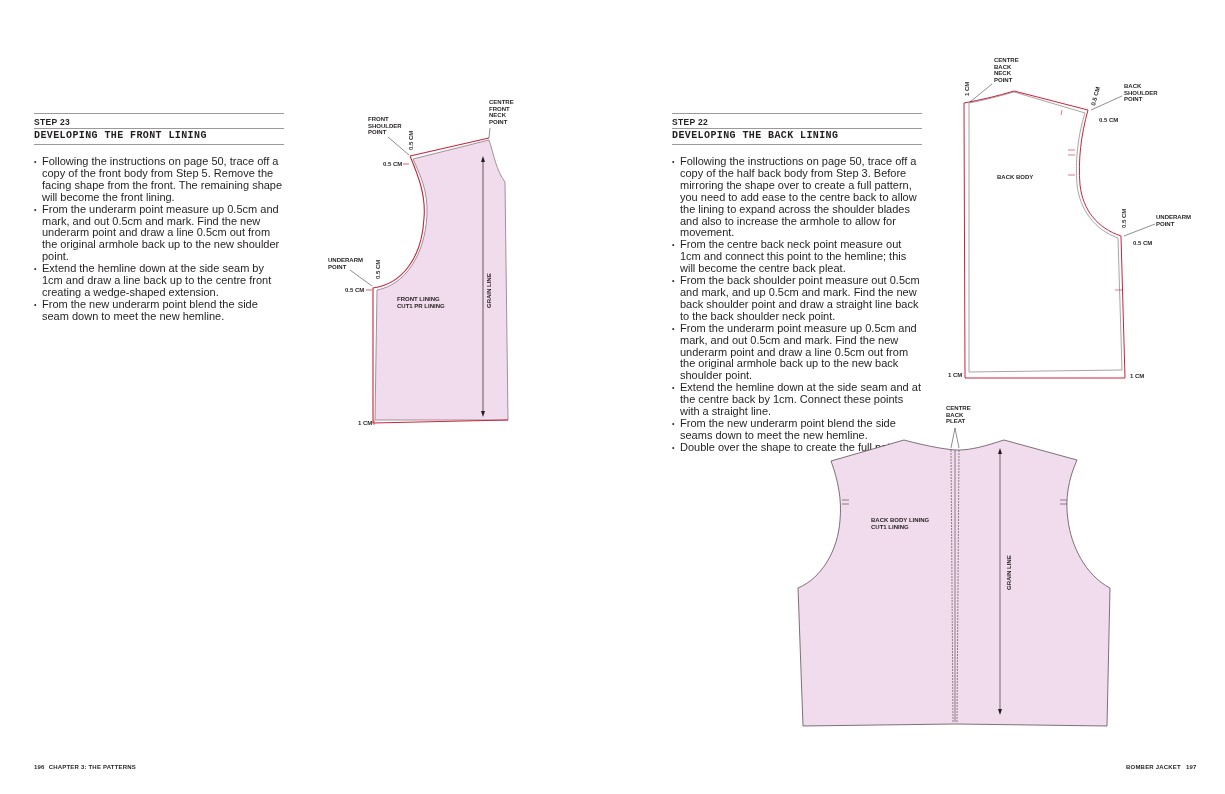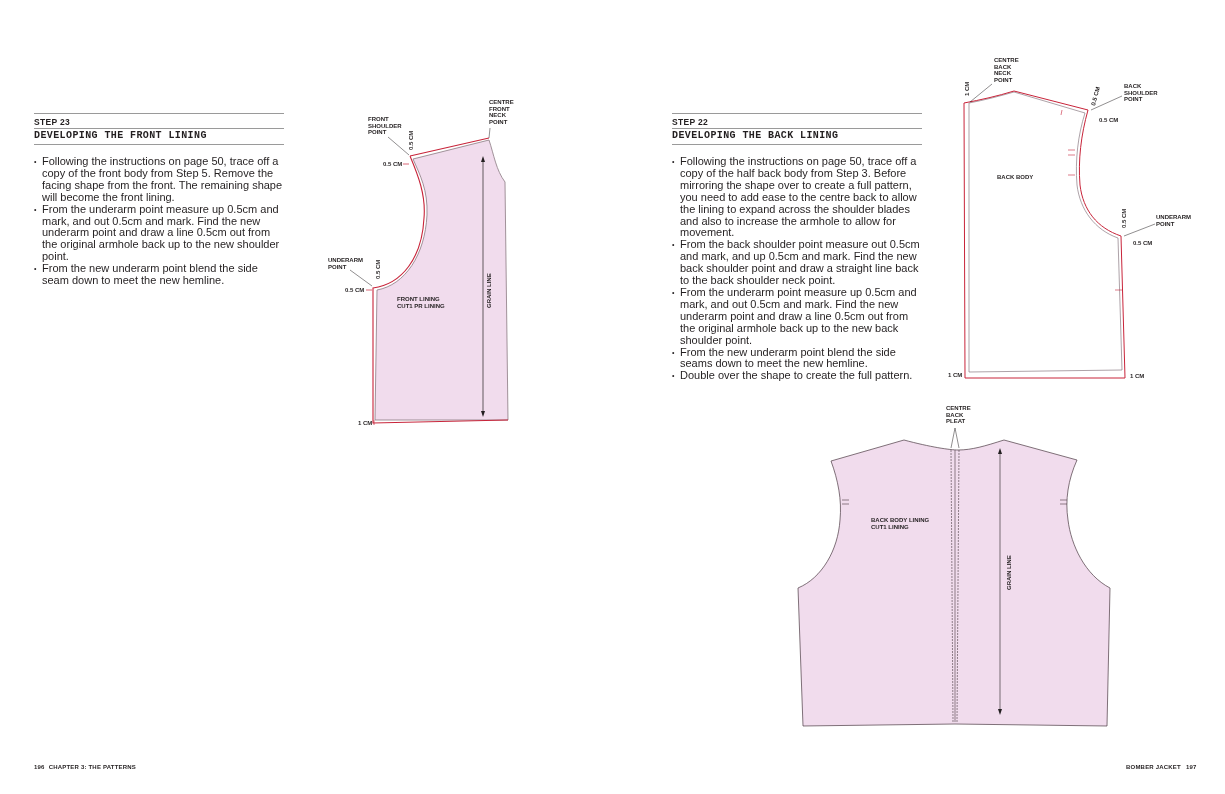--- a/index.html
+++ b/index.html
@@ -25,20 +25,21 @@
 
 <section class="step-block" style="left:34px; top:113px;">
   <div class="step-rule"></div>
   <div class="step-num">STEP 23</div>
   <div class="step-rule"></div>
   <div class="step-title">DEVELOPING THE FRONT LINING</div>
   <div class="step-rule"></div>
   <ul class="bullets">
     <li>Following the instructions on page 50, trace off a copy of the front body from Step 5. Remove the facing shape from the front. The remaining shape will become the front lining.</li>
     <li>From the underarm point measure up 0.5cm and mark, and out 0.5cm and mark. Find the new underarm point and draw a line 0.5cm out from the original armhole back up to the new shoulder point.</li>
+    <li>Extend the hemline down at the side seam by 1cm and draw a line back up to the centre front creating a wedge-shaped extension.</li>
     <li>From the new underarm point blend the side seam down to meet the new hemline.</li>
   </ul>
 </section>
 
 <svg width="1225" height="794" style="left:0;top:0;pointer-events:none;">
 
   <path d="M413,159 L489,140 C494,155 496,170 505,182 L508,420 L375,420 L377,290 C405,285 425,255 427,215 C428,190 420,175 413,159 Z" fill="#f1dced" stroke="#8a7a82" stroke-width="0.8"></path>
 
   <path d="M410,156 L489,138 M410,156 C418,175 426,195 424,218 C422,258 402,284 373,288 L373,423 L508,420" fill="none" stroke="#c8243a" stroke-width="1.1"></path>
 
@@ -83,22 +84,24 @@
 </svg>
 
 <section class="step-block" style="left:644px; top:113px; width:250px;margin-left:28px;">
   <div class="step-rule"></div>
   <div class="step-num">STEP 22</div>
   <div class="step-rule"></div>
   <div class="step-title">DEVELOPING THE BACK LINING</div>
   <div class="step-rule"></div>
   <ul class="bullets">
     <li>Following the instructions on page 50, trace off a copy of the half back body from Step 3. Before mirroring the shape over to create a full pattern, you need to add ease to the centre back to allow the lining to expand across the shoulder blades and also to increase the armhole to allow for movement.</li>
+    <li>From the centre back neck point measure out 1cm and connect this point to the hemline; this will become the centre back pleat.</li>
     <li>From the back shoulder point measure out 0.5cm and mark, and up 0.5cm and mark. Find the new back shoulder point and draw a straight line back to the back shoulder neck point.</li>
     <li>From the underarm point measure up 0.5cm and mark, and out 0.5cm and mark. Find the new underarm point and draw a line 0.5cm out from the original armhole back up to the new back shoulder point.</li>
+    <li>Extend the hemline down at the side seam and at the centre back by 1cm. Connect these points with a straight line.</li>
     <li>From the new underarm point blend the side seams down to meet the new hemline.</li>
     <li>Double over the shape to create the full pattern.</li>
   </ul>
 </section>
 
 <svg width="1225" height="794" style="left:0;top:0;pointer-events:none;">
 
   <path d="M969,103 C985,100 1000,96 1014,92 L1085,113 C1078,135 1075,160 1077,185 C1080,210 1095,230 1118,238 L1122,370 L969,372 Z" fill="#ffffff" stroke="#8a7a82" stroke-width="0.7"></path>
 
   <path d="M964,103 C980,100 998,96 1014,91 L1088,110 C1081,135 1078,160 1080,185 C1083,210 1097,228 1121,236 L1125,378 L965,378 Z" fill="none" stroke="#c8243a" stroke-width="1"></path>

